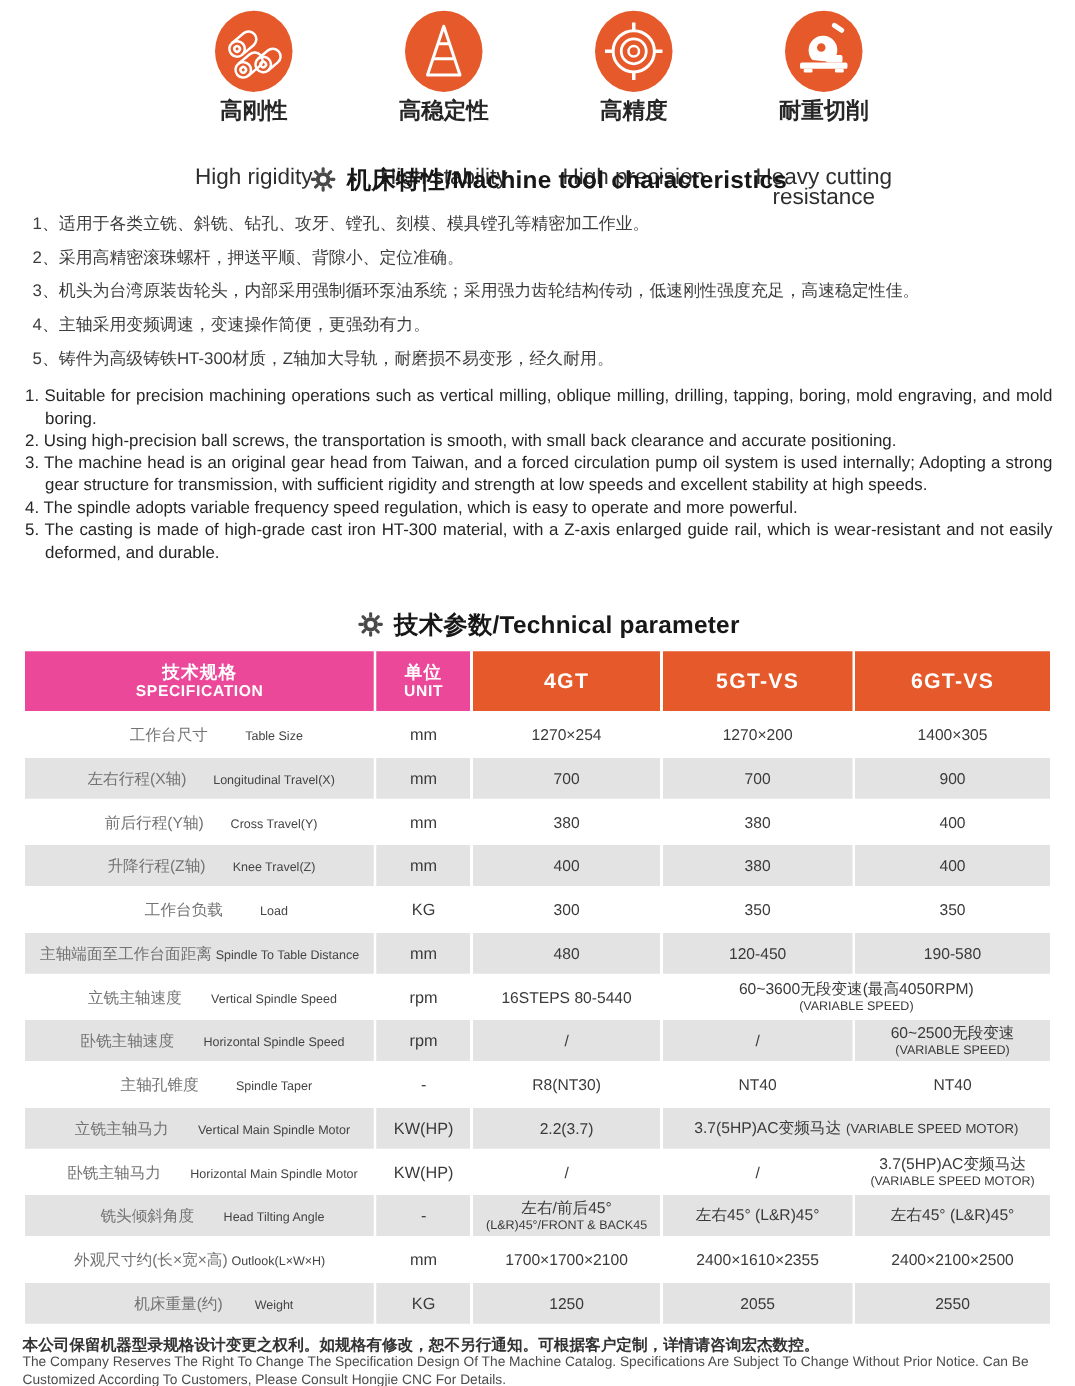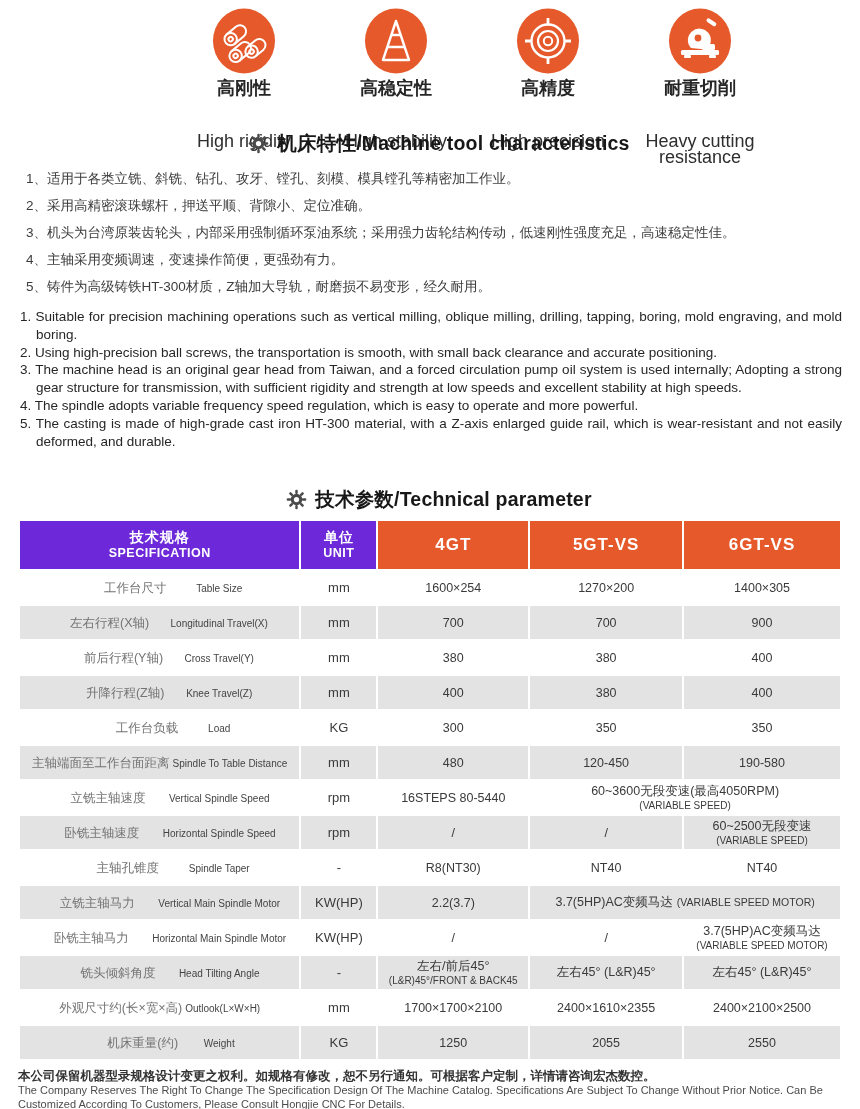--- a/index.html
+++ b/index.html
@@ -1,42 +1,42 @@
 <!DOCTYPE html>
 <html><head>
 <meta charset="utf-8">
 <style>
   * { margin:0; padding:0; box-sizing:border-box; }
   html,body { background:#fff; }
   body { width:860px; font-family:"Liberation Sans","DejaVu Sans",sans-serif; color:#2e2e2e; }
   .page { width:860px; height:1109px; overflow:hidden; background:#fff; }
 
   
-  .features { display:flex; justify-content:flex-end; padding:8px 84px 0 86px; height:120px; }
+  .features { display:flex; justify-content:center; padding:8px 84px 0 86px; height:120px; }
   .feature { width:152px; text-align:center; }
   .badge { display:block; margin:0 auto; }
   .f-zh { font-size:18px; font-weight:bold; color:#262626; margin-top:3px; line-height:22px; }
   .f-en { font-size:18px; color:#2e2e2e; line-height:16px;margin-top:34px; }
 
   
   .sec-head { display:flex; align-items:center; gap:8px; margin:10px 0 6px 18px;justify-content:center; }
   .sec-title { font-size:19.5px; font-weight:800; color:#171717; letter-spacing:0.2px; }
 
   
   .zh-list { margin:8px 20px 0 26px; }
   .zh-item { font-size:13.5px; color:#3c3c3c; line-height:27px; padding-left:24px; text-indent:-24px; }
   .en-list { margin:8px 18px 0 20px; }
   .en-item { font-size:13.5px; color:#262626; line-height:17.8px; text-align:justify; padding-left:16px; text-indent:-16px; }
 
   
   .param-wrap { margin-top:36px; }
   table.param { border-collapse:collapse; table-layout:fixed; width:824px; margin-left:18px; }
   table.param th, table.param td { border:2px solid #fff; padding:0 2px; text-align:center; vertical-align:middle; height:35px; overflow:hidden; }
   table.param thead tr { height:50px; }
-  th.hd-gray { background:#6d28d9; color:#fff; }
+  th.hd-gray { background:#ec4899; color:#fff; }
   th.hd-orange { background:#E5592B; color:#fff; font-size:17px; font-weight:bold; letter-spacing:1px; }
   .hd-line1 { display:block; font-size:14px; font-weight:bold; line-height:17px; letter-spacing:1px; }
   .hd-line2 { display:block; font-size:12.5px; font-weight:bold; line-height:15px; letter-spacing:0.5px; }
   tbody tr.alt td, tbody tr.alt th { background:#E3E3E3; }
   tbody tr td, tbody tr th { background:#fff; }
   tbody tr.alt td, tbody tr.alt th { background:#E3E3E3; }
   td.spec { text-align:left; padding-left:8px; font-weight:normal; white-space:nowrap; }
   td.spec .zh { display:inline-block; min-width:116px; font-size:12.5px; color:#737373; }
   td.spec .en { font-size:10px; color:#444; margin-left:3px; }
   td.unit { font-size:13px; color:#3a3a3a; }
@@ -187,21 +187,21 @@
           </th>
           <th class="hd-orange">4GT</th>
           <th class="hd-orange">5GT-VS</th>
           <th class="hd-orange">6GT-VS</th>
         </tr>
       </thead>
       <tbody>
           <tr>
             <td class="spec"><span class="zh">工作台尺寸</span><span class="en">Table Size</span></td>
             <td class="unit">mm</td>
-            <td class="val">1600×254</td>
+            <td class="val">1270×254</td>
             <td class="val">1270×200</td>
             <td class="val">1400×305</td>
           </tr>
           <tr class="alt">
             <td class="spec"><span class="zh">左右行程(X轴)</span><span class="en">Longitudinal Travel(X)</span></td>
             <td class="unit">mm</td>
             <td class="val">700</td>
             <td class="val">700</td>
             <td class="val">900</td>
           </tr>

